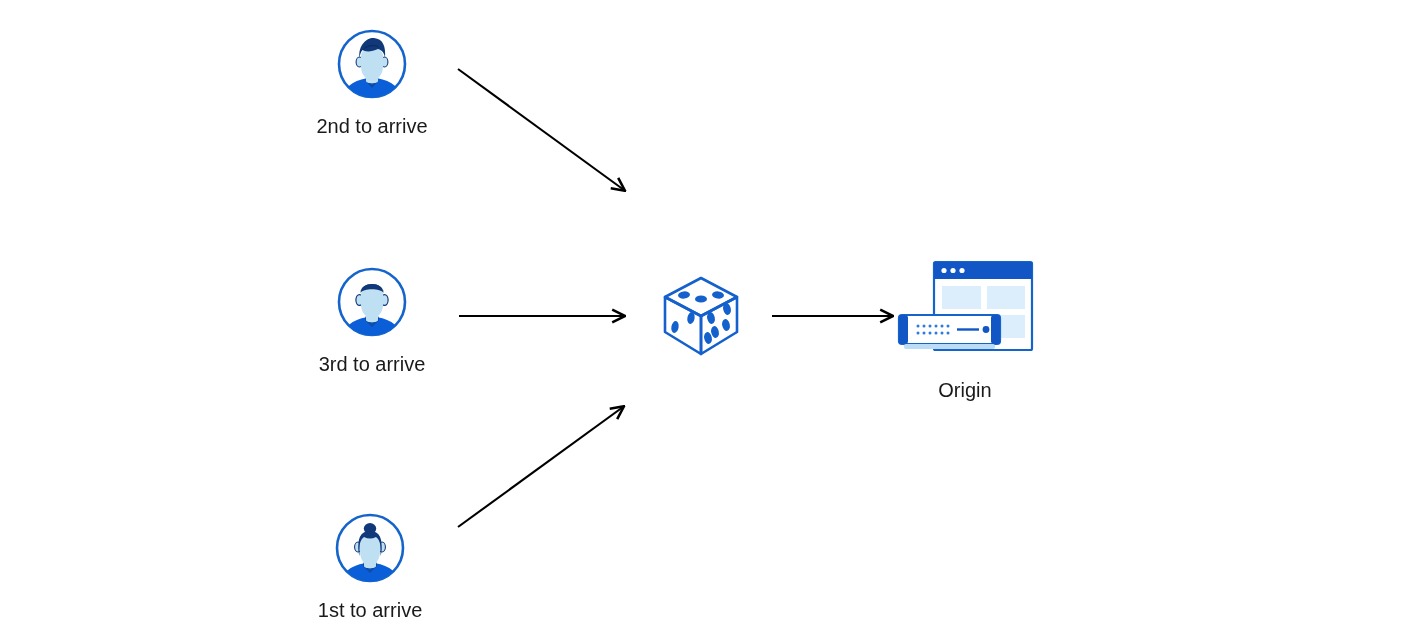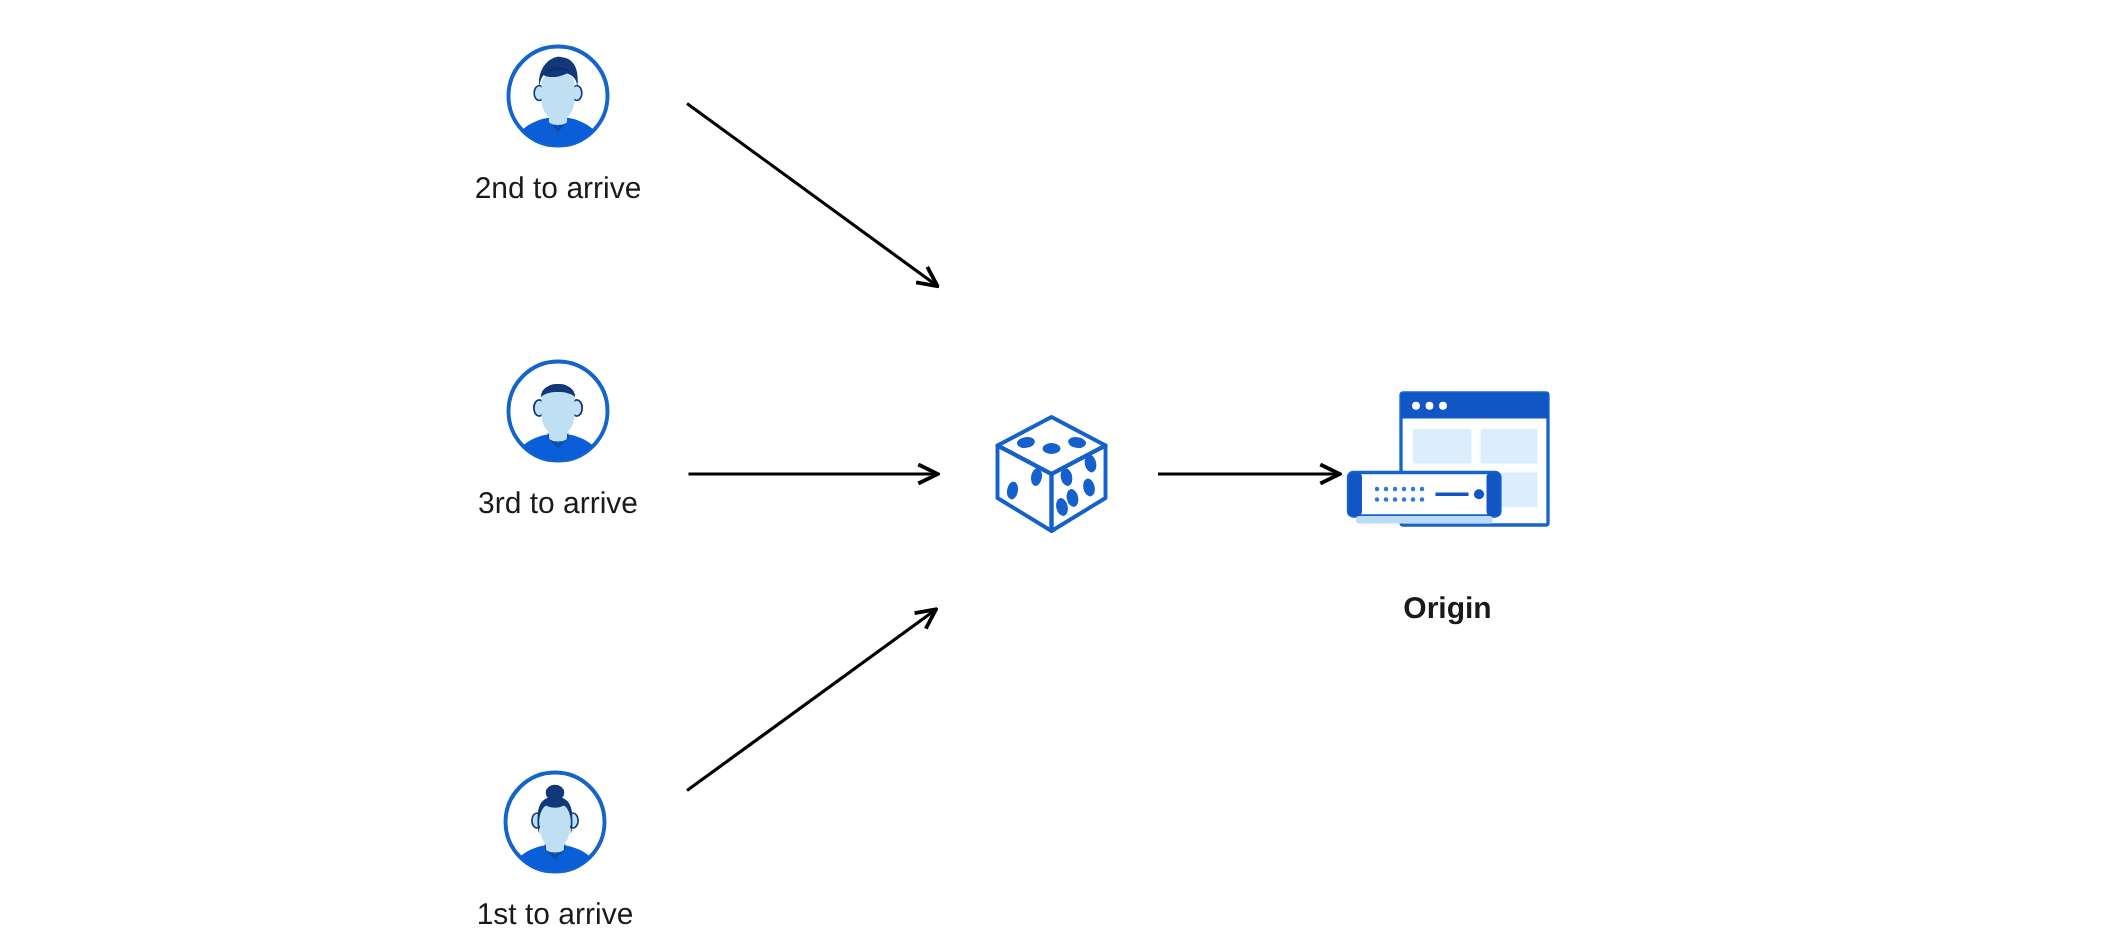--- a/index.html
+++ b/index.html
@@ -44,21 +44,21 @@
     left: 0;
     top: 0;
     width: 1405px;
     height: 633px;
     pointer-events: none;
   }
   .dice-wrap { width: 92px; height: 92px; }
   .dice-wrap svg { display: block; }
   .origin-wrap { width: 142px; height: 100px; }
   .origin-wrap svg { display: block; }
-  .origin-label { margin-top: 36px; font-weight: bold; }
+  .origin-label { margin-top: 20px; }
 </style>
 </head>
 <body>
 
 <div id="canvas">
 
   <svg id="arrows" viewBox="0 0 1405 633" width="1405" height="633" xmlns="http://www.w3.org/2000/svg">
     <defs>
       <marker id="ah" viewBox="0 0 10 10" refX="8.4" refY="5" markerWidth="7.2" markerHeight="7.2" orient="auto-start-reverse">
         <path d="M 0.6 0.8 L 9.2 5 L 0.6 9.2" fill="none" stroke="#000000" stroke-width="1.7" stroke-linecap="butt" stroke-linejoin="miter"></path>
@@ -98,21 +98,21 @@
           <path d="M25 28 C25 17 47 17 47 28 L47 38 C47 48 41 52 36 52 C31 52 25 48 25 38 Z" fill="#bfe0f2"></path>
 
           <path d="M23.5 30 C22 16 32 9 38 10 C47 11 50 18 49 30 C48.4 25 46 22 42 21 C36 24 29 24 26.5 22 C24.6 24 23.9 27 23.5 30 Z" fill="#11397a"></path>
           <path d="M26.5 22 C31 18 39 17 44 20 C41 16 31 15 26.5 22 Z" fill="#0c2d63"></path>
         </g>
       </svg>
     </div>
     <div class="node-label">2nd to arrive</div>
   </div>
 
-  <div class="node" style="left:336px; top:238px; width:72px;">
+  <div class="node" style="left:336px; top:266px; width:72px;">
     <div class="avatar-wrap">
       <svg viewBox="0 0 72 72" width="72" height="72" xmlns="http://www.w3.org/2000/svg">
         <defs>
           <clipPath id="clipB">
               <circle cx="36" cy="36" r="33"></circle>
             </clipPath>
         </defs>
         <circle cx="36" cy="36" r="33" fill="#ffffff" stroke="#1464cc" stroke-width="2.6"></circle>
         <g clip-path="url(#clipB)">
           <path d="M36 51 C 19 51 6 61 4 74 L 68 74 C 66 61 53 51 36 51 Z" fill="#0a5ed7"></path>

